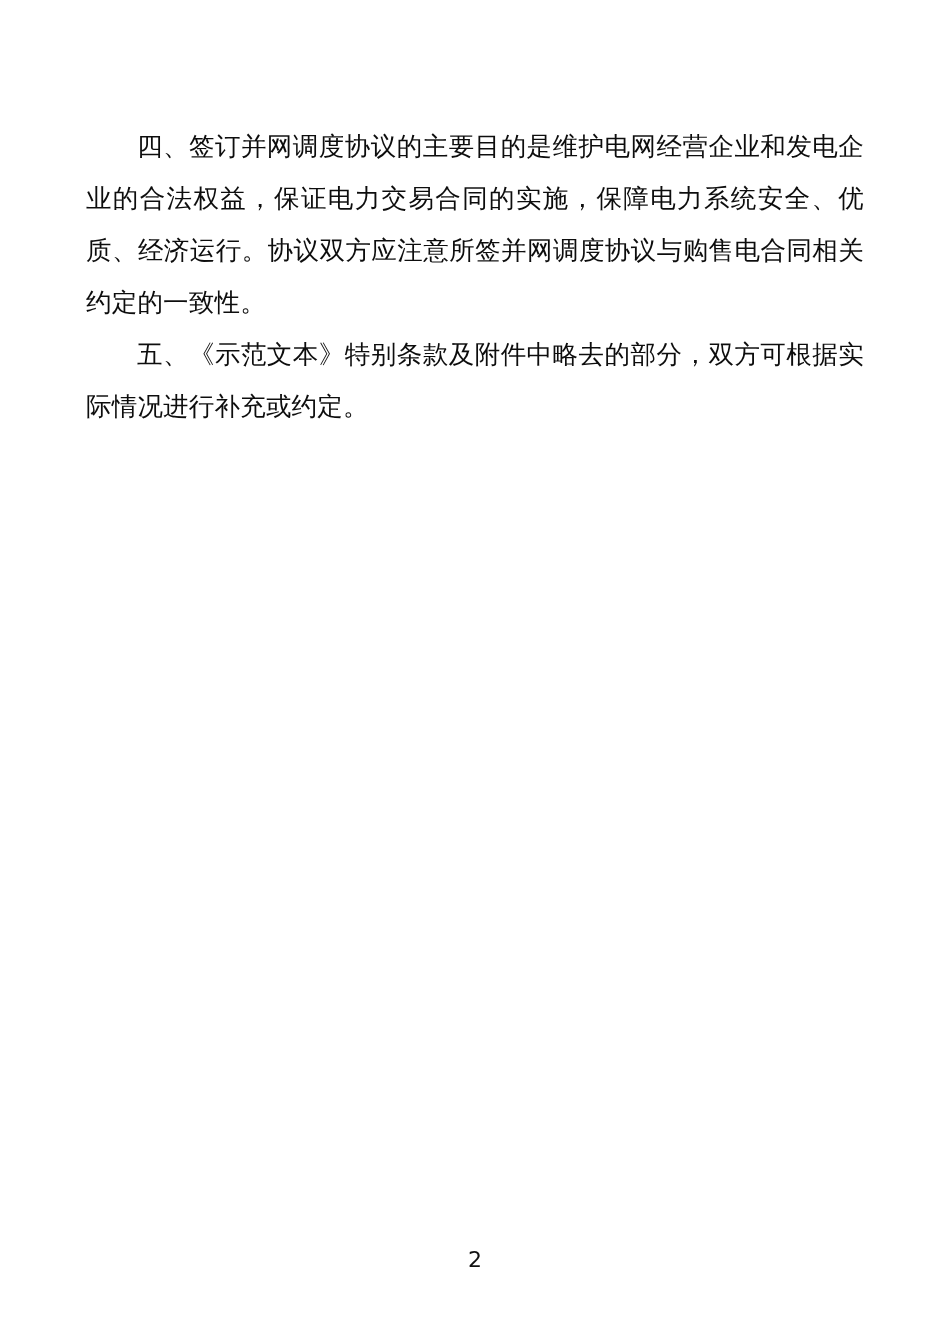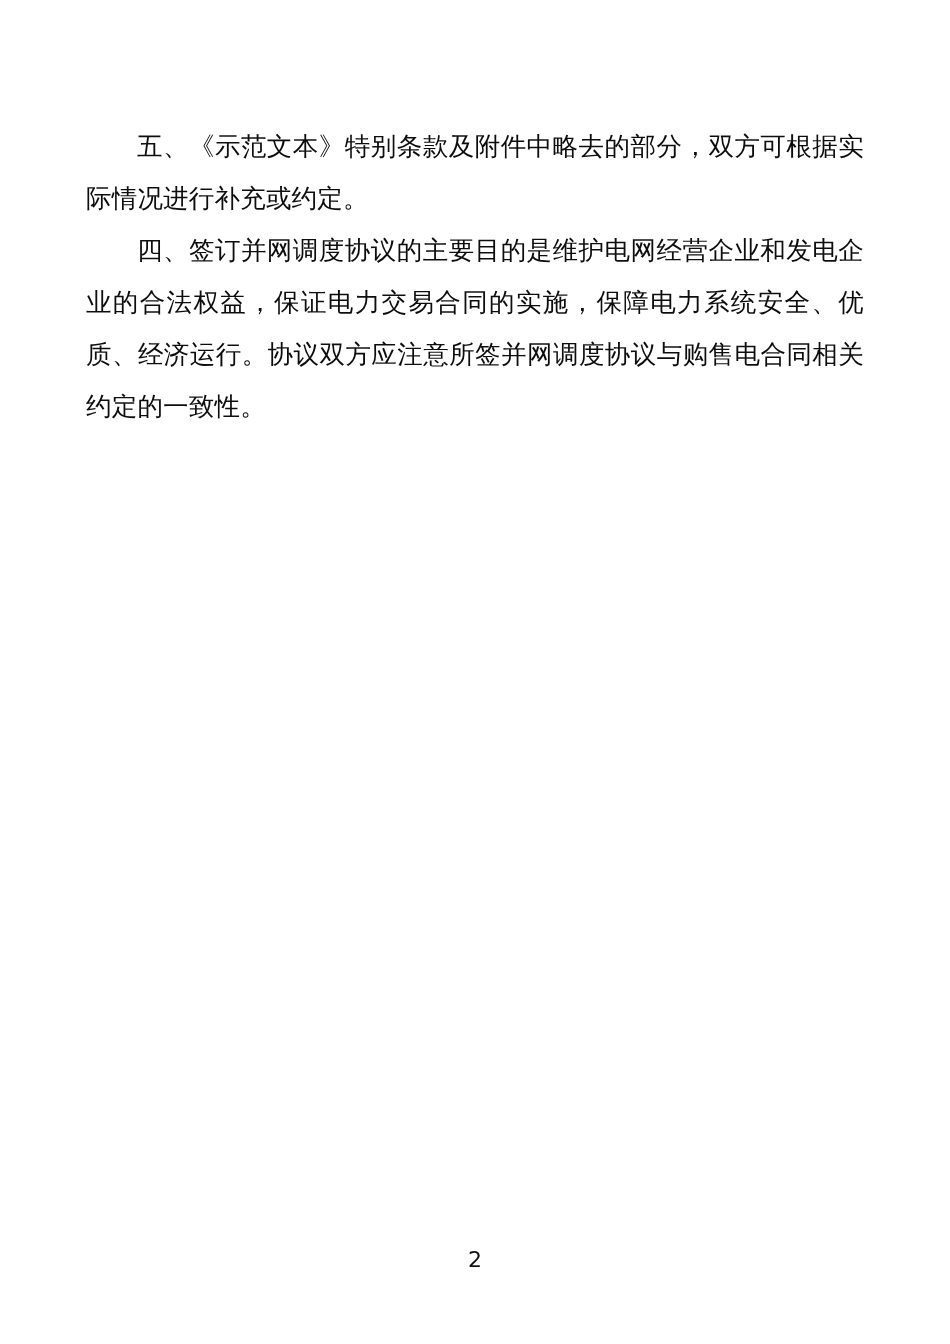--- a/index.html
+++ b/index.html
@@ -47,19 +47,19 @@
     color: #111;
     font-family: "DejaVu Sans", "Liberation Sans", sans-serif;
   }
 </style>
 </head>
 <body>
 
 <div class="page">
 
   <div class="body-text">
+    <p class="para">四、签订并网调度协议的主要目的是维护电网经营企业和发电企业的合法权益，保证电力交易合同的实施，保障电力系统安全、优质、经济运行。协议双方应注意所签并网调度协议与购售电合同相关约定的一致性。</p>
     <p class="para">五、《示范文本》特别条款及附件中略去的部分，双方可根据实际情况进行补充或约定。</p>
-    <p class="para">四、签订并网调度协议的主要目的是维护电网经营企业和发电企业的合法权益，保证电力交易合同的实施，保障电力系统安全、优质、经济运行。协议双方应注意所签并网调度协议与购售电合同相关约定的一致性。</p>
   </div>
 
   <div class="page-number">2</div>
 
 </div>
 
 </body></html>

